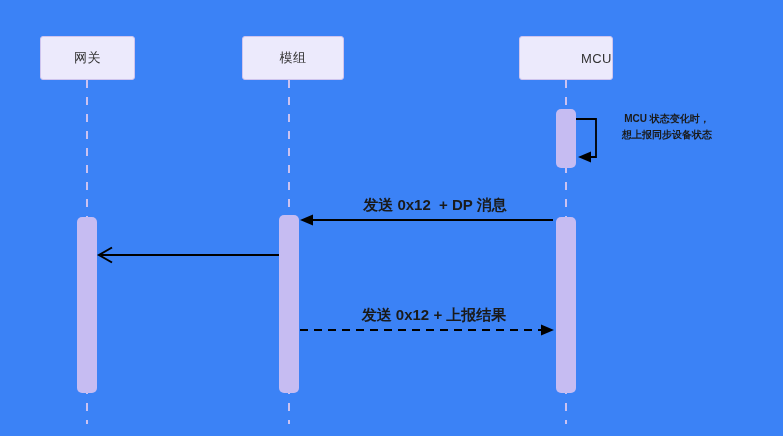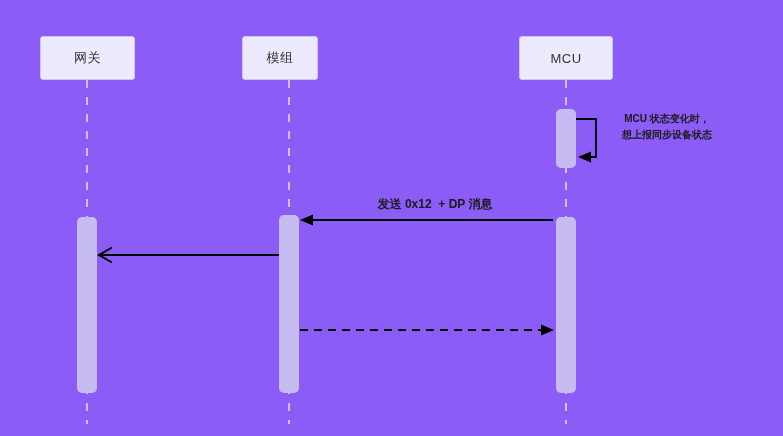--- a/index.html
+++ b/index.html
@@ -5,21 +5,21 @@
   html, body {
     margin: 0;
     padding: 0;
     background: #ffffff;
     font-family: "Liberation Sans", "DejaVu Sans", sans-serif;
   }
   .diagram {
     position: relative;
     width: 783px;
     height: 436px;
-    background: #8b5cf6;
+    background: #3b82f6;
     overflow: hidden;
   }
   .layer {
     position: absolute;
     left: 0;
     top: 0;
     width: 783px;
     height: 436px;
     display: block;
   }
@@ -34,38 +34,38 @@
     display: flex;
     align-items: center;
     justify-content: center;
   }
   .participant-box span {
     font-size: 13px;
     color: #333333;
     letter-spacing: 0.5px;
   }
   .p-gateway { left: 40px;  width: 95px; }
-  .p-module  { left: 242px; width: 76px; }
-  .p-mcu     { left: 519px; width: 94px; }
+  .p-module  { left: 242px; width: 102px; }
+  .p-mcu     { left: 519px; width: 94px; justify-content: flex-end; }
 
   .activation {
     position: absolute;
     width: 20px;
     background: #C6BCF2;
     border-radius: 5px;
   }
   .a-gateway  { left: 77px;  top: 217px; height: 176px; }
   .a-module   { left: 279px; top: 215px; height: 178px; }
   .a-mcu-self { left: 556px; top: 109px; height: 59px;  }
   .a-mcu-main { left: 556px; top: 217px; height: 176px; }
 
   .msg-label {
     position: absolute;
     transform: translateX(-50%);
-    font-size: 12px;
+    font-size: 15px;
     font-weight: 600;
     color: #1A1A1A;
     white-space: pre;
     text-align: center;
   }
   .note-label {
     position: absolute;
     left: 667px;
     top: 111px;
     transform: translateX(-50%);
@@ -125,14 +125,15 @@
 
     <g>
       <line x1="300" y1="330" x2="543" y2="330" stroke="#000000" stroke-width="1.8" stroke-dasharray="8 6"></line>
       <polygon points="554,330 541,324.5 541,335.5" fill="#000000"></polygon>
     </g>
   </svg>
 
   <div class="note-label">MCU 状态变化时，
 想上报同步设备状态</div>
   <div class="msg-label lbl-send-dp">发送 0x12  + DP 消息</div>
+  <div class="msg-label lbl-send-result">发送 0x12 + 上报结果</div>
 
 </div>
 
 </body></html>

